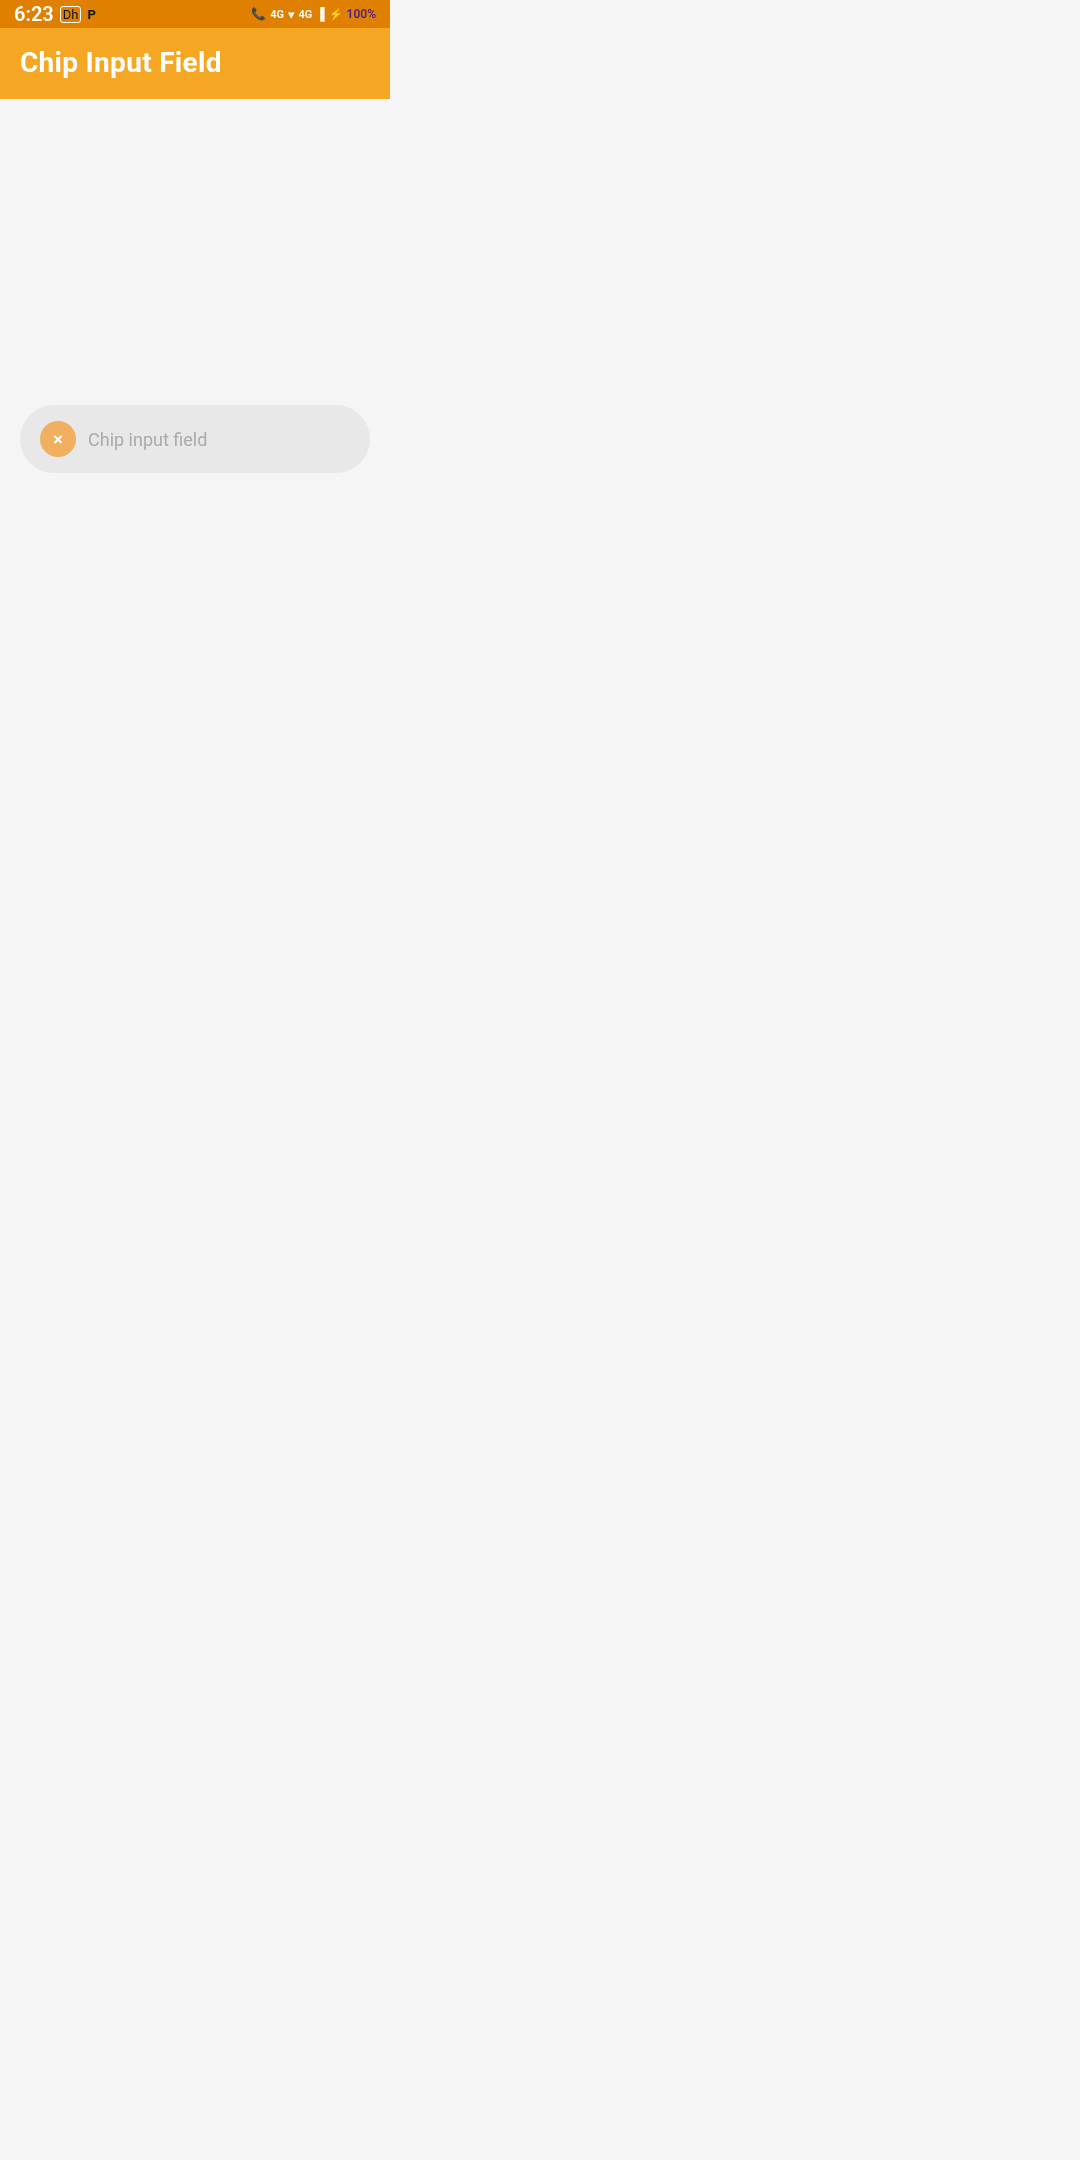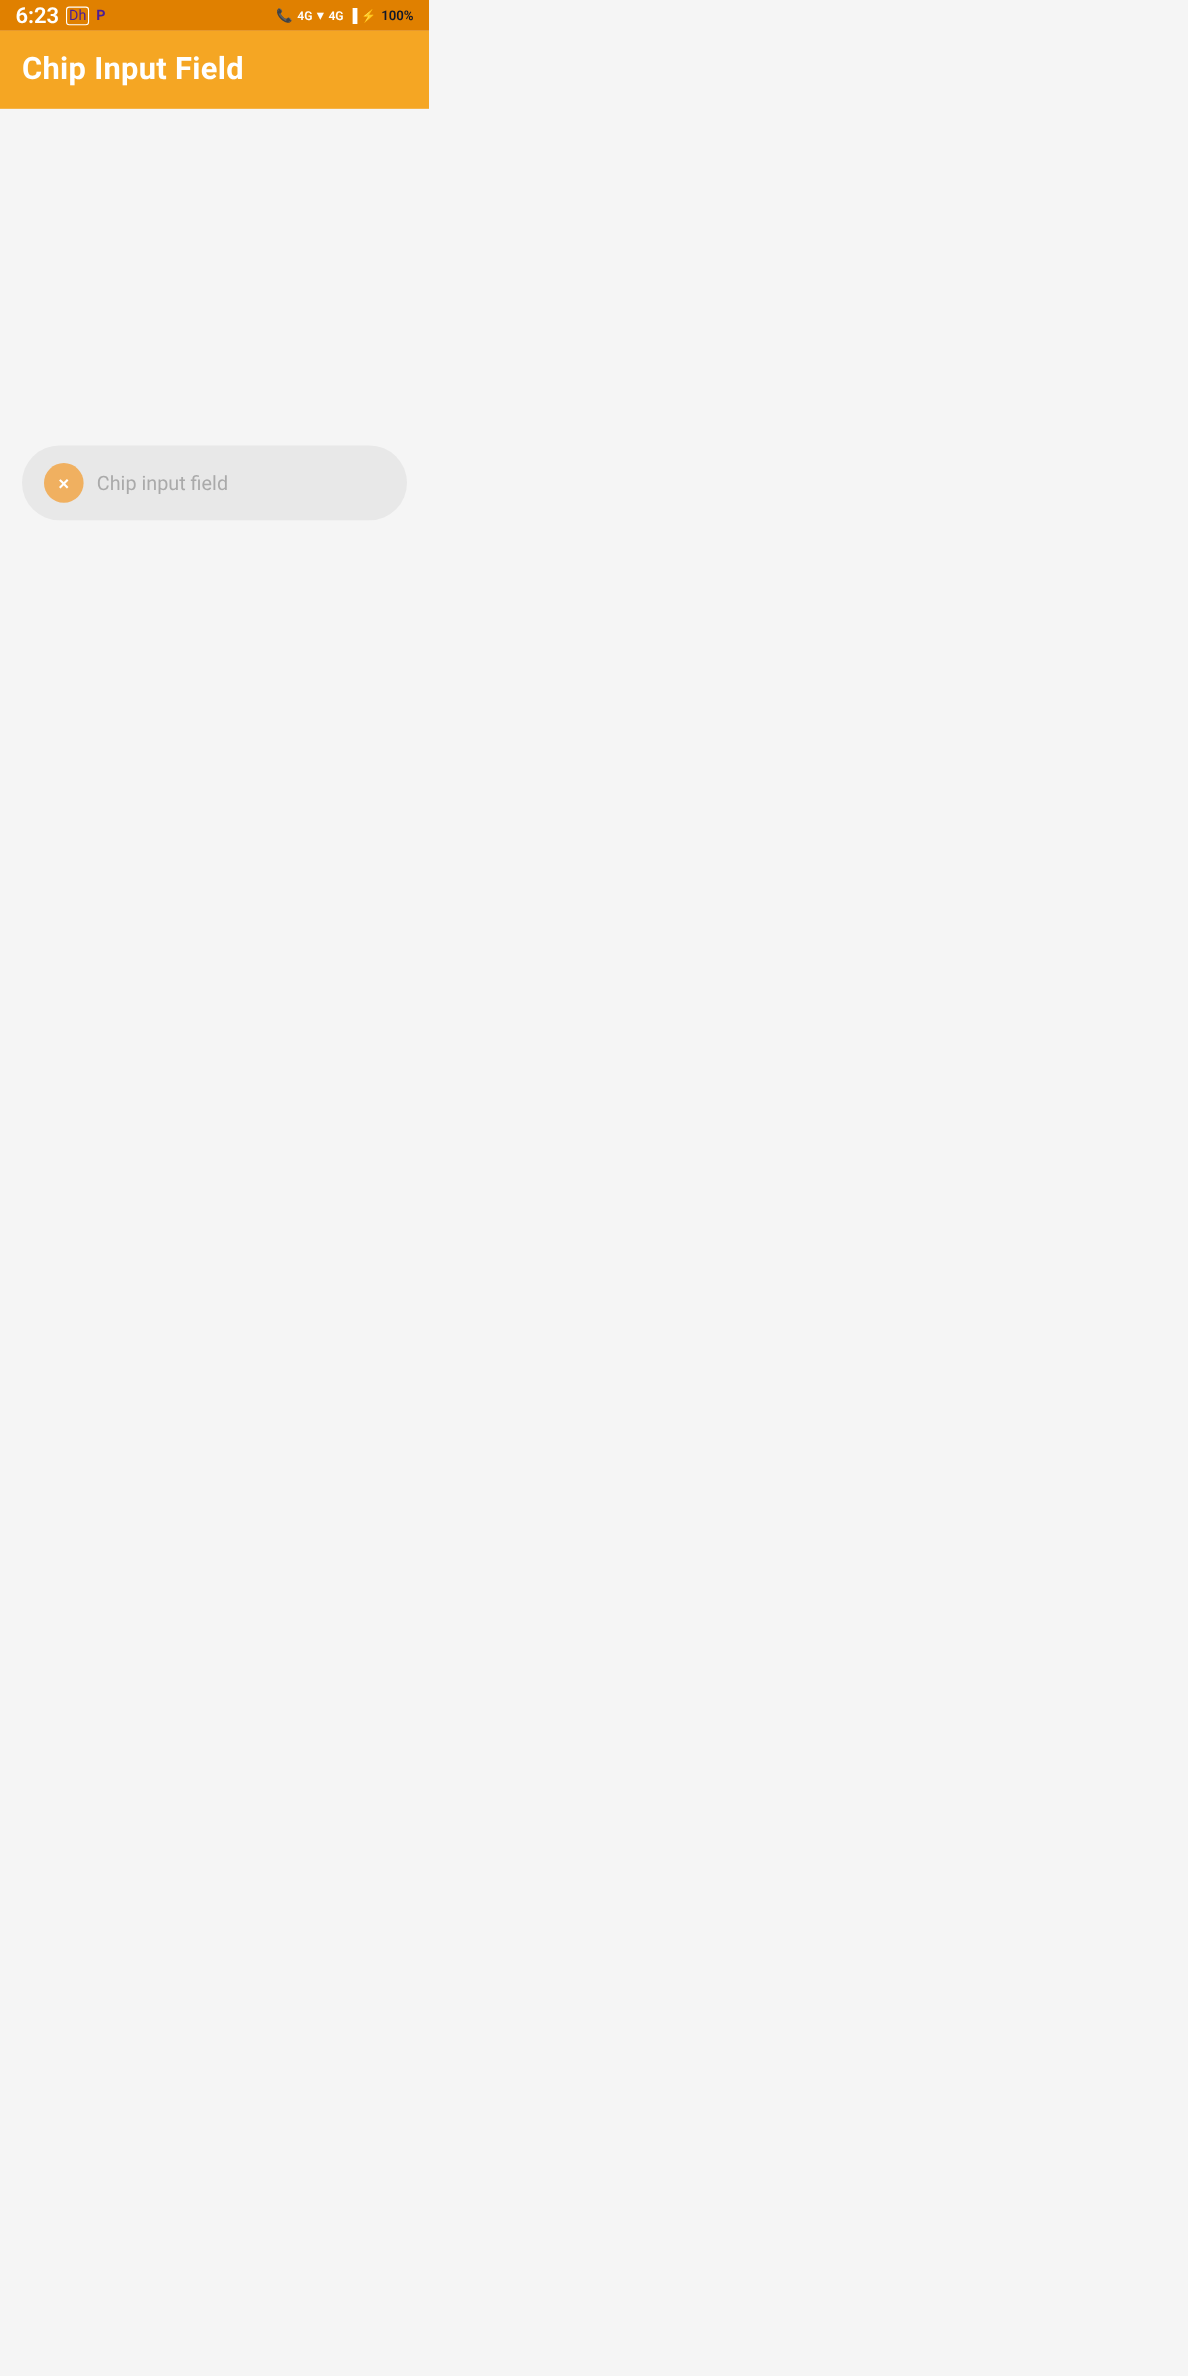--- a/index.html
+++ b/index.html
@@ -33,21 +33,21 @@
       gap: 6px;
     }
 
     .status-time {
       color: white;
       font-size: 20px;
       font-weight: 600;
     }
 
     .status-icon {
-      color: #4c1d95;
+      color: #0f172a;
       font-size: 12px;
     }
 
     .status-bar-right {
       display: flex;
       align-items: center;
       gap: 4px;
     }
 
     .status-bar-right span {
@@ -144,21 +144,21 @@
     <span style="color:white; font-size:12px;">📞</span>
     <span style="color:white;font-size:11px;font-weight:600;">4G</span>
 
     <span style="color:white; font-size:13px;">▾</span>
 
     <span style="color:white;font-size:11px;font-weight:600;">4G</span>
 
     <span style="color:white;font-size:12px;">▐</span>
 
     <span style="color:white;font-size:11px;">⚡</span>
-    <span style="color:#0f172a;font-size:12px;font-weight:600;">100%</span>
+    <span style="color:#4c1d95;font-size:12px;font-weight:600;">100%</span>
   </div>
 </div>
 
 <div class="app-bar">
   <h1 class="app-bar-title">Chip Input Field</h1>
 </div>
 
 <div class="main-content">
   <div class="chip-input-container">
 

